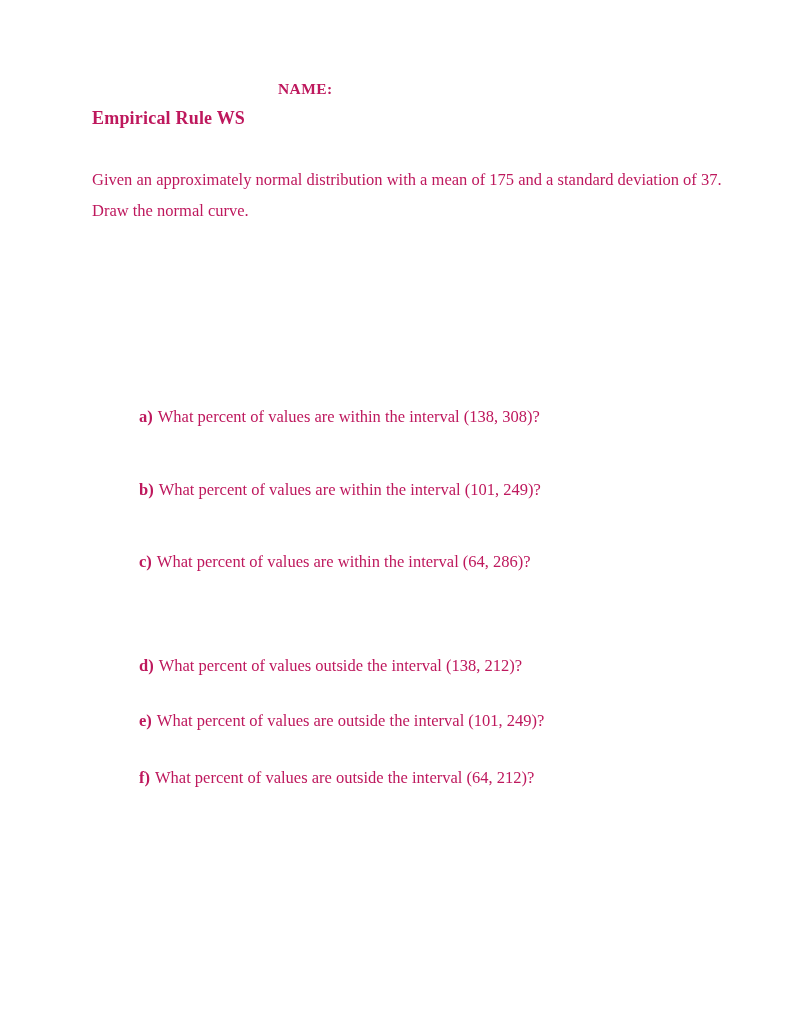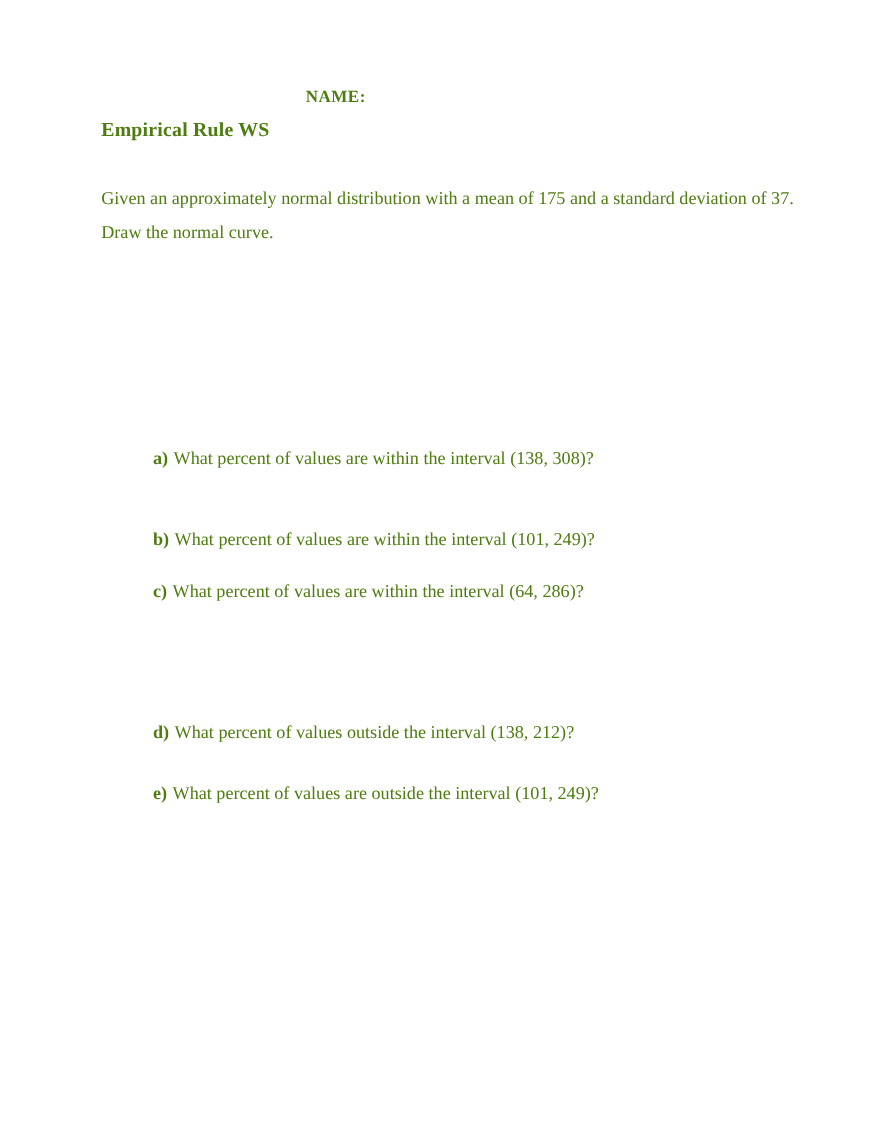--- a/index.html
+++ b/index.html
@@ -6,21 +6,21 @@
     margin: 0;
     padding: 0;
     background: #ffffff;
   }
   .page {
     position: relative;
     width: 791px;
     height: 1024px;
     background: #ffffff;
     font-family: "Liberation Serif", "DejaVu Serif", serif;
-    color: #4d7c0f;
+    color: #be185d;
     overflow: hidden;
   }
   .name-label {
     position: absolute;
     left: 278px;
     top: 80px;
     font-size: 15.5px;
     font-weight: bold;
     letter-spacing: 0.4px;
   }
@@ -46,21 +46,21 @@
     font-size: 16.5px;
     line-height: 22px;
     white-space: nowrap;
   }
   .q-label {
     font-weight: bold;
     margin-right: 5px;
   }
   .q-a { top: 406px; }
   .q-b { top: 479px; }
-  .q-c { top: 527px; text-align: center; }
+  .q-c { top: 551px; text-align: center; }
   .q-d { top: 623px; margin-top: 32px; }
   .q-e { top: 710px; }
   .q-f { top: 767px; }
 </style>
 </head>
 <body>
 
 <div class="page">
 
   <div class="name-label">NAME:</div>
@@ -82,14 +82,17 @@
   </div>
 
   <div class="question q-d">
     <span class="q-label">d)</span><span>What percent of values outside the interval (138, 212)?</span>
   </div>
 
   <div class="question q-e">
     <span class="q-label">e)</span><span>What percent of values are outside the interval (101, 249)?</span>
   </div>
 
+  <div class="question q-f">
+    <span class="q-label">f)</span><span>What percent of values are outside the interval (64, 212)?</span>
+  </div>
 
 </div>
 
 </body></html>

